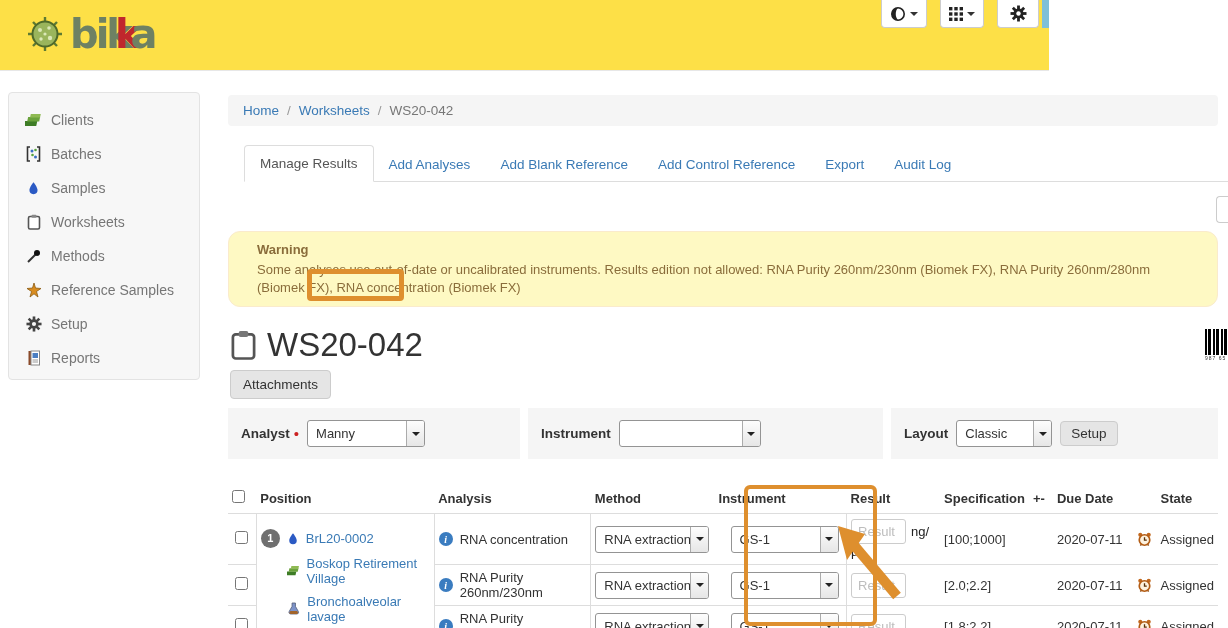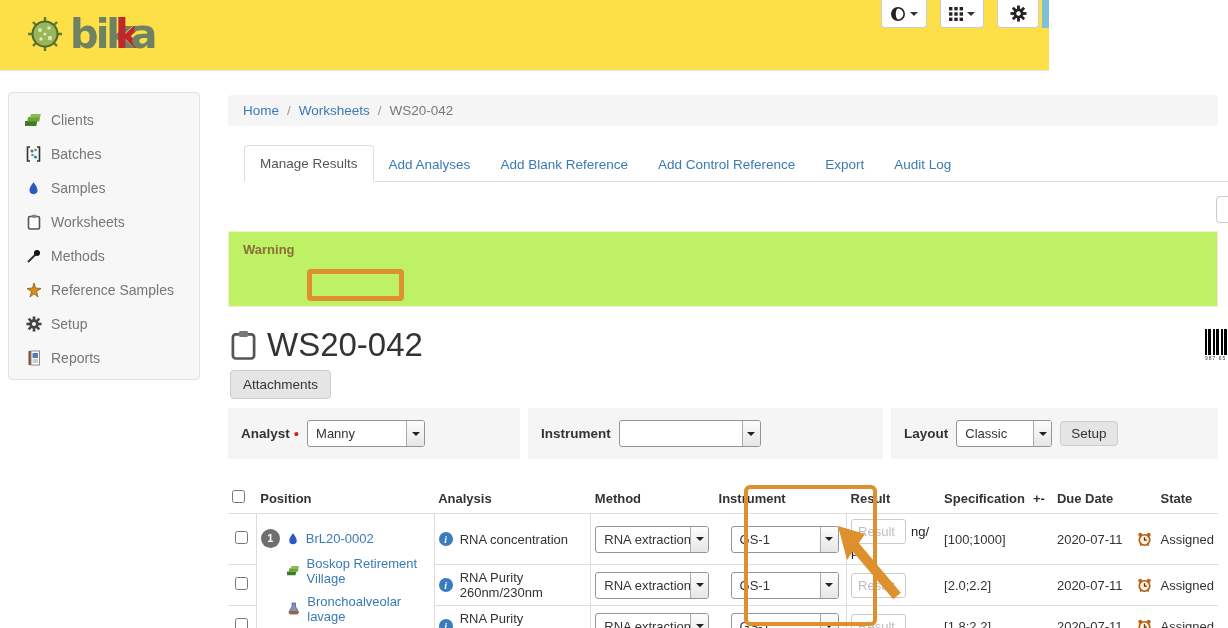--- a/index.html
+++ b/index.html
@@ -34,21 +34,21 @@
   .breadcrumb .sep { color:#999; }
   .breadcrumb .current { color:#777; }
 
   .tabs { position:absolute; left:244px; top:144px; width:990px; height:38px; border-bottom:1px solid #ddd; display:flex; align-items:flex-end; }
   .tab { padding:10px 15px; font-size:13.5px; margin-bottom:-1px; cursor:pointer; }
   .tab.active { background:#fff; border:1px solid #ddd; border-bottom:1px solid #fff; border-radius:4px 4px 0 0; color:#555; }
   .tab:not(.active) { color:#3a7ab5; }
 
   .cut-btn { position:absolute; left:1216px; top:196px; width:12px; height:27px; background:#fff; border:1px solid #ccc; border-right:none; border-radius:4px 0 0 4px; }
 
-  .warning-box { position:absolute; left:228px; top:231px; width:990px; height:76px; background:#bef264; border:1px solid #faebcc; border-radius:0; color:#8a6d3b; padding:9px 14px; line-height:18px; }
+  .warning-box { position:absolute; left:228px; top:231px; width:990px; height:76px; background:#fef9c3; border:1px solid #faebcc; border-radius:12px; color:#8a6d3b; padding:9px 28px; line-height:18px; }
   .warning-box .w-title { font-weight:bold; margin-bottom:2px; }
 
   .page-title { position:absolute; left:230px; top:326px; display:flex; align-items:center; gap:10px; }
   .page-title h1 { font-size:33px; font-weight:normal; color:#333; font-family:"Liberation Sans", sans-serif; }
 
   .barcode { position:absolute; left:1205px; top:329px; width:23px; height:33px; overflow:hidden; }
   .barcode .bars { width:40px; height:26px; background:repeating-linear-gradient(90deg,#000 0 2px,#fff 2px 3px,#000 3px 6px,#fff 6px 8px); }
   .barcode .digits { font-size:5px; color:#333; letter-spacing:1px; }
 
   .btn { background:#e5e5e5; border:1px solid #ccc; border-radius:4px; padding:6px 12px; font-size:13.5px; color:#333; cursor:pointer; font-family:inherit; }
@@ -255,20 +255,21 @@
   <div class="tab">Add Blank Reference</div>
   <div class="tab">Add Control Reference</div>
   <div class="tab">Export</div>
   <div class="tab">Audit Log</div>
 </div>
 
 <div class="cut-btn"></div>
 
 <div class="warning-box">
   <div class="w-title">Warning</div>
+  <div class="w-msg">Some analyses use out-of-date or uncalibrated instruments. Results edition not allowed: RNA Purity 260nm/230nm (Biomek FX), RNA Purity 260nm/280nm (Biomek FX), RNA concentration (Biomek FX)</div>
 </div>
 
 <div class="page-title">
   <svg width="27" height="32" viewBox="0 0 14 16">
     <rect x="1.5" y="2.5" width="11" height="12.5" rx="1.5" fill="#fff" stroke="#555" stroke-width="1.4"></rect>
     <rect x="4.5" y="0.8" width="5" height="3" rx="1" fill="#777"></rect>
   </svg>
   <h1>WS20-042</h1>
 </div>
 

